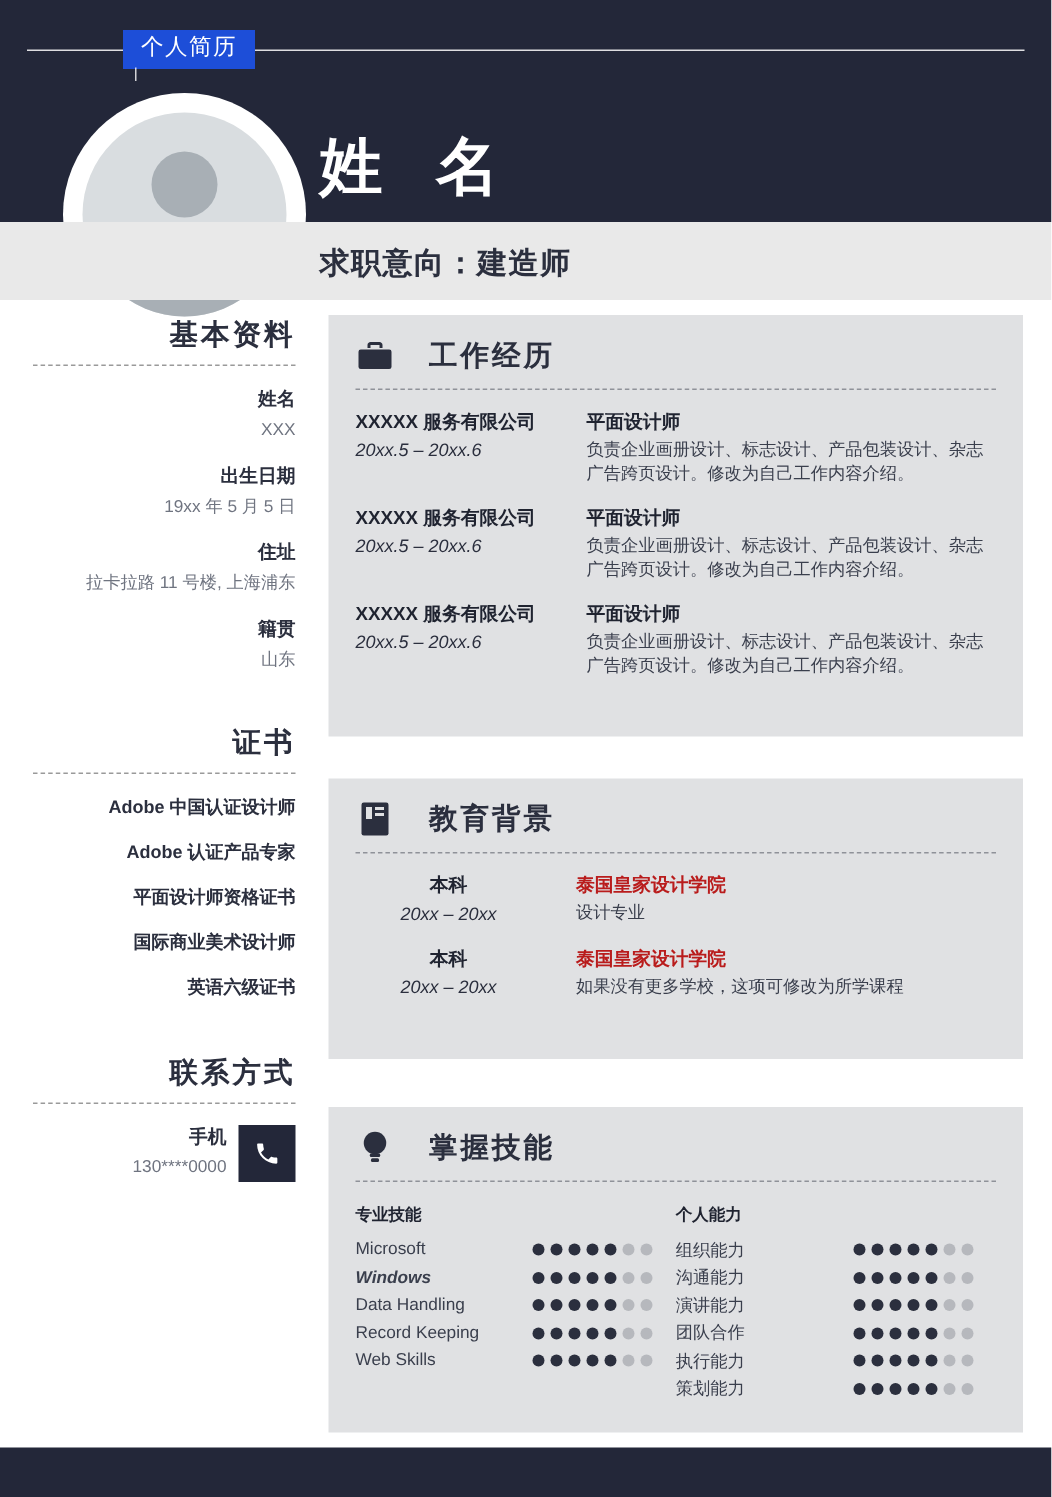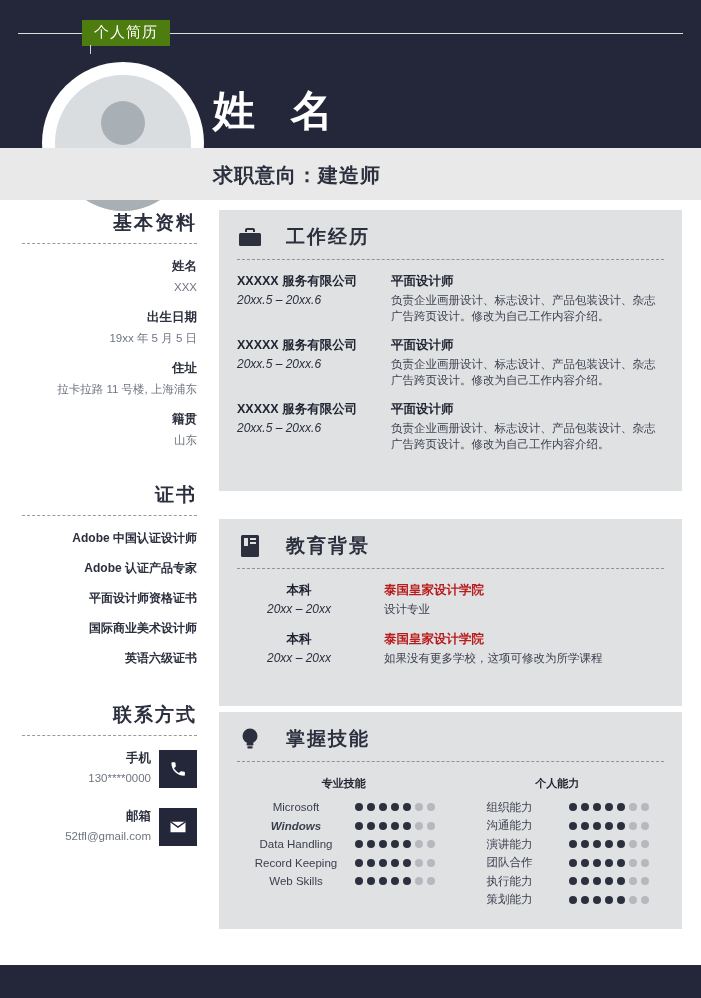--- a/index.html
+++ b/index.html
@@ -37,21 +37,21 @@
     width: 665px;
     height: 1px;
     background: #ffffff;
     opacity: .85;
   }
   .band-title-box {
     position: absolute;
     left: 82px;
     top: 20px;
     padding: 2px 12px 4px 12px;
-    background: #4d7c0f;
+    background: #1d4ed8;
     color: #ffffff;
     font-size: 15px;
     letter-spacing: 1px;
     line-height: 20px;
   }
   .band-tick {
     position: absolute;
     left: 90px;
     top: 45px;
     width: 1px;
@@ -438,32 +438,20 @@
           <div class="contact-label">手机</div>
           <div class="contact-value">130****0000</div>
         </div>
         <div class="contact-icon">
           <svg width="18" height="18" viewBox="0 0 24 24" fill="#ffffff">
             <path d="M6.6 10.8c1.4 2.8 3.8 5.2 6.6 6.6l2.2-2.2c.3-.3.7-.4 1.1-.2 1.2.4 2.4.6 3.7.6.6 0 1 .4 1 1V20c0 .6-.4 1-1 1-9.4 0-17-7.6-17-17 0-.6.4-1 1-1h3.4c.6 0 1 .4 1 1 0 1.3.2 2.5.6 3.7.1.4 0 .8-.2 1.1l-2.4 2.2z"></path>
           </svg>
         </div>
       </div>
 
-      <div class="contact-row">
-        <div class="contact-text">
-          <div class="contact-label">邮箱</div>
-          <div class="contact-value">52tfl@gmail.com</div>
-        </div>
-        <div class="contact-icon">
-          <svg width="18" height="18" viewBox="0 0 24 24" fill="#ffffff">
-            <path d="M2 5h20v14H2z" fill="#ffffff"></path>
-            <path d="M2 5l10 7 10-7" fill="none" stroke="#232739" stroke-width="2"></path>
-          </svg>
-        </div>
-      </div>
     </div>
   </div>
 
   <div class="panel" style="top:210px; height:281px;">
     <div class="panel-head">
       <div class="panel-icon">
         <svg width="24" height="22" viewBox="0 0 24 22" fill="#2b2f3e">
           <path d="M9 2h6c1.1 0 2 .9 2 2v2h-2V4H9v2H7V4c0-1.1.9-2 2-2z"></path>
           <rect x="1" y="7" width="22" height="13" rx="1.5"></rect>
         </svg>
@@ -536,21 +524,21 @@
         <div class="edu-degree">本科</div>
         <div class="edu-date">20xx – 20xx</div>
       </div>
       <div class="edu-right">
         <div class="edu-school">泰国皇家设计学院</div>
         <div class="edu-major">如果没有更多学校，这项可修改为所学课程</div>
       </div>
     </div>
   </div>
 
-  <div class="panel" style="top:712px; height:217px;text-align:center;">
+  <div class="panel" style="top:738px; height:217px;">
     <div class="panel-head">
       <div class="panel-icon">
         <svg width="22" height="24" viewBox="0 0 22 24" fill="#2b2f3e">
           <circle cx="11" cy="9" r="7.5"></circle>
           <rect x="7.5" y="16" width="7" height="2.4" rx="1"></rect>
           <rect x="8.3" y="19.2" width="5.4" height="2.4" rx="1"></rect>
         </svg>
       </div>
       <div class="panel-title">掌握技能</div>
     </div>

